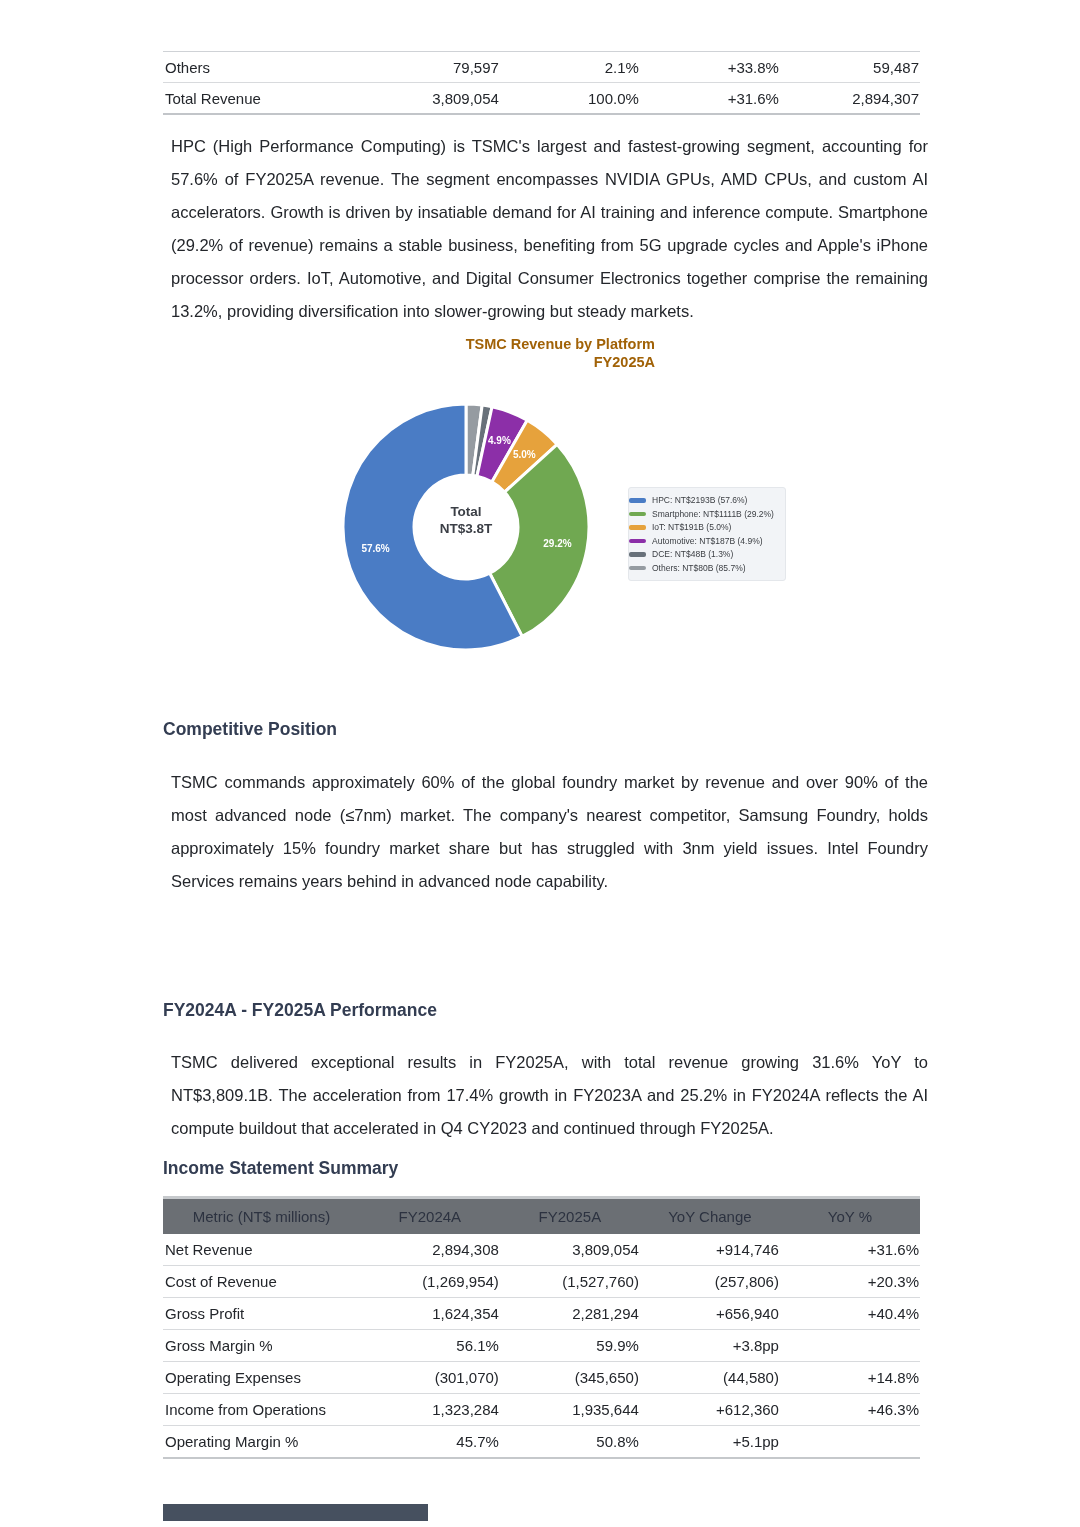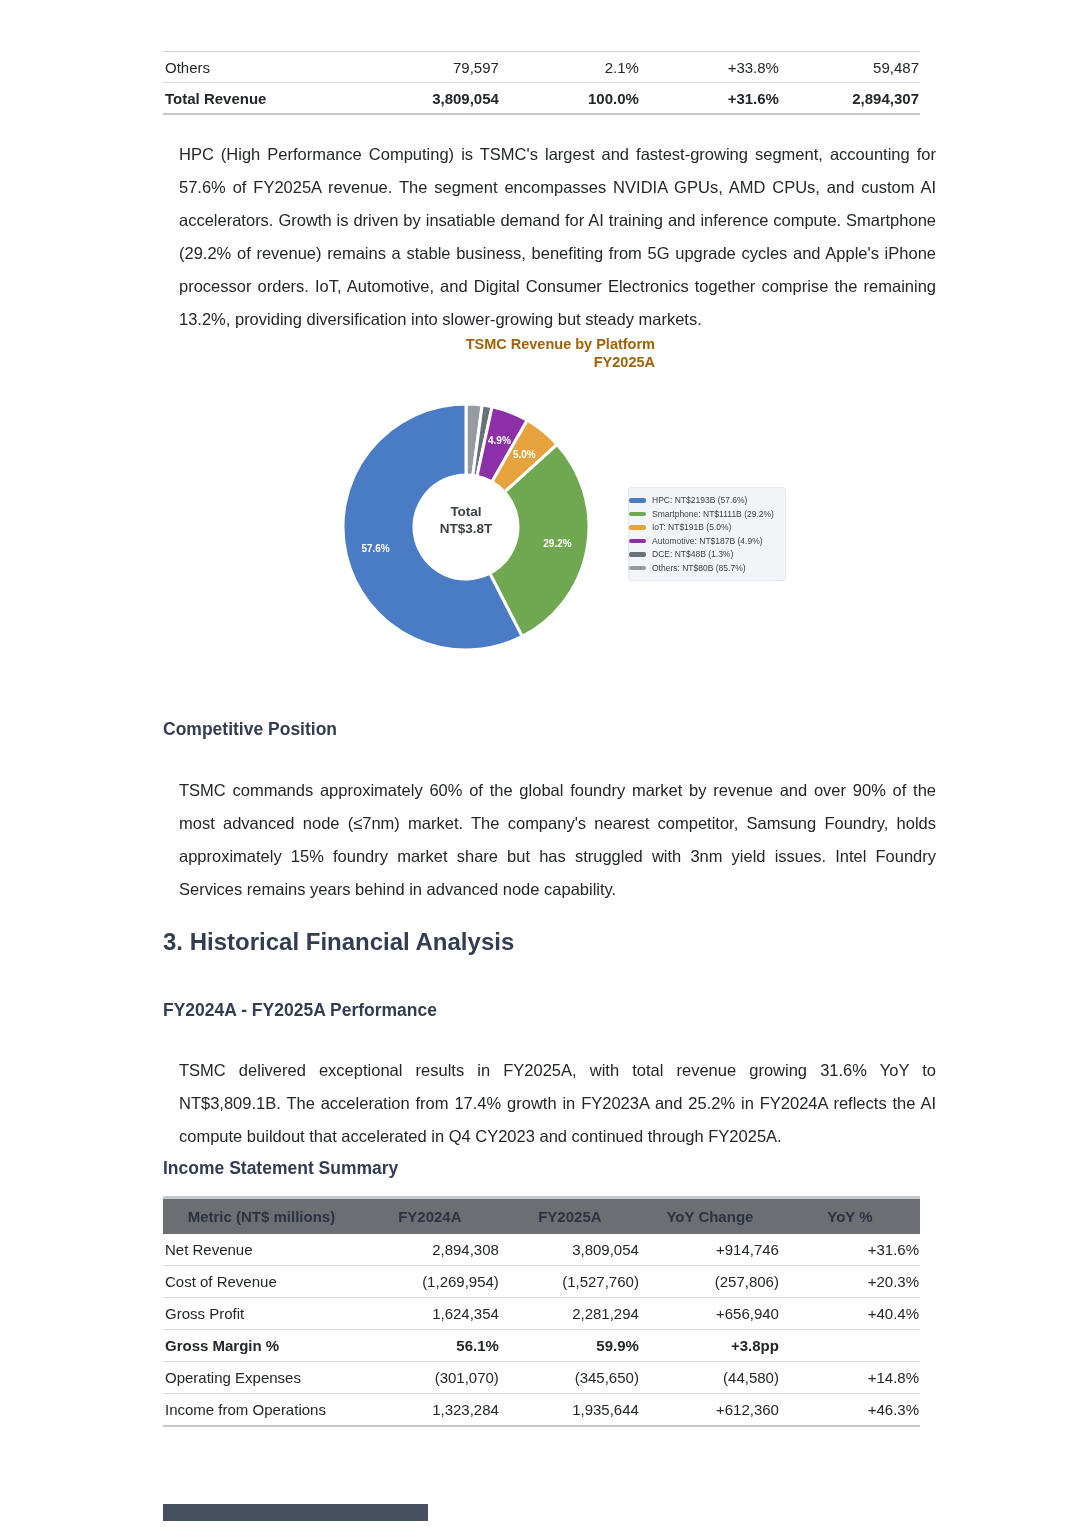--- a/index.html
+++ b/index.html
@@ -4,50 +4,50 @@
 <style>
   html,body{margin:0;padding:0;background:#ffffff;}
   .page{position:relative;width:1080px;height:1527px;background:#ffffff;
         font-family:"Liberation Sans",sans-serif;color:#23262b;overflow:hidden;}
 
   
   table.tbl{border-collapse:collapse;table-layout:fixed;width:757px;font-size:15px;color:#23262b;}
   table.tbl td,table.tbl th{overflow:hidden;white-space:nowrap;}
   td.lbl{text-align:left;padding-left:2px;}
   td.num{text-align:right;padding-right:1px;}
-  tr.bold td{font-weight:bold;}
+  tr.bold td{font-weight:normal;}
 
   
   .top-tbl{position:absolute;left:163px;top:51px;border-top:1px solid #cfd2d6;border-bottom:2px solid #c2c5c9;}
   .top-tbl td{height:28px;border-bottom:1px solid #d8dadd;}
   .top-tbl tr:last-child td{border-bottom:none;}
 
   
-  .para{position:absolute;left:163px;width:757px;margin:16px;font-size:16.5px;line-height:33px;
+  .para{position:absolute;left:163px;width:757px;margin:8px;font-size:16.5px;line-height:33px;
         text-align:justify;color:#23262b;}
 
   
   .h-sub{position:absolute;left:163px;margin:0;font-size:17.5px;font-weight:bold;color:#333d52;}
   .h-big{position:absolute;left:163px;margin:0;font-size:24px;font-weight:bold;color:#333d52;}
 
   
   .chart-title{position:absolute;left:255px;top:336px;width:400px;text-align:right;
                font-size:14.5px;line-height:17.5px;font-weight:bold;color:#a16207;}
   .donut-svg{position:absolute;left:316px;top:377px;width:300px;height:300px;}
   .donut-center{position:absolute;left:406px;top:503px;width:120px;text-align:center;
                 font-size:13.5px;line-height:17px;font-weight:bold;color:#3b3f46;}
   .legend{position:absolute;left:628px;top:487px;width:156px;background:#f2f4f7;
           border:1px solid #e4e7eb;border-radius:3px;padding:6px 0;
           display:flex;flex-direction:column;row-gap:1px;}
   .legend-item{display:flex;align-items:center;font-size:8.5px;line-height:12.5px;color:#3a3d42;}
   .swatch{display:inline-block;width:17px;height:4.5px;border-radius:2px;margin-right:6px;flex:0 0 auto;}
 
   
   .income-tbl{position:absolute;left:163px;top:1196px;border-top:3px solid #c6c9cc;}
-  .income-tbl thead th{background:#6b6f74;color:#2c3240;font-weight:bold;height:33px;
+  .income-tbl thead th{background:#6b6f74;color:#2c3240;font-weight:normal;height:33px;
                        text-align:center;font-size:15px;}
   .income-tbl tbody td{height:29px;border-bottom:1px solid #d8dadd;}
   .income-tbl tbody tr:last-child td{border-bottom:2px solid #c5c8cb;}
 
   
   .next-table-bar{position:absolute;left:163px;top:1504px;width:265px;height:17px;background:#46505f;}
 </style>
 </head>
 <body>
 
@@ -124,21 +124,20 @@
       </div>
       <div class="legend-item">
         <span class="swatch" style="background: rgb(149, 155, 161);"></span>
         <span>Others: NT$80B (85.7%)</span>
       </div>
     </div>
 
   <h3 class="h-sub" style="top:719px">Competitive Position</h3>
   <p class="para" style="top:758px">TSMC commands approximately 60% of the global foundry market by revenue and over 90% of the most advanced node (≤7nm) market. The company's nearest competitor, Samsung Foundry, holds approximately 15% foundry market share but has struggled with 3nm yield issues. Intel Foundry Services remains years behind in advanced node capability.</p>
 
-  <h2 class="h-big" style="top:928px">3. Historical Financial Analysis</h2>
   <h3 class="h-sub" style="top:1000px">FY2024A - FY2025A Performance</h3>
   <p class="para" style="top:1038px">TSMC delivered exceptional results in FY2025A, with total revenue growing 31.6% YoY to NT$3,809.1B. The acceleration from 17.4% growth in FY2023A and 25.2% in FY2024A reflects the AI compute buildout that accelerated in Q4 CY2023 and continued through FY2025A.</p>
 
   <h3 class="h-sub" style="top:1158px">Income Statement Summary</h3>
   <table class="tbl income-tbl">
     <colgroup>
         <col style="width:26%">
         <col style="width:18.5%">
         <col style="width:18.5%">
         <col style="width:18.5%">
@@ -189,17 +188,24 @@
           <td class="num">(44,580)</td>
           <td class="num">+14.8%</td>
         </tr>
         <tr>
           <td class="lbl">Income from Operations</td>
           <td class="num">1,323,284</td>
           <td class="num">1,935,644</td>
           <td class="num">+612,360</td>
           <td class="num">+46.3%</td>
         </tr>
+        <tr class="bold">
+          <td class="lbl">Operating Margin %</td>
+          <td class="num">45.7%</td>
+          <td class="num">50.8%</td>
+          <td class="num">+5.1pp</td>
+          <td class="num"></td>
+        </tr>
       </tbody>
   </table>
 
   <div class="next-table-bar"></div>
 </div>
 
 </body></html>

